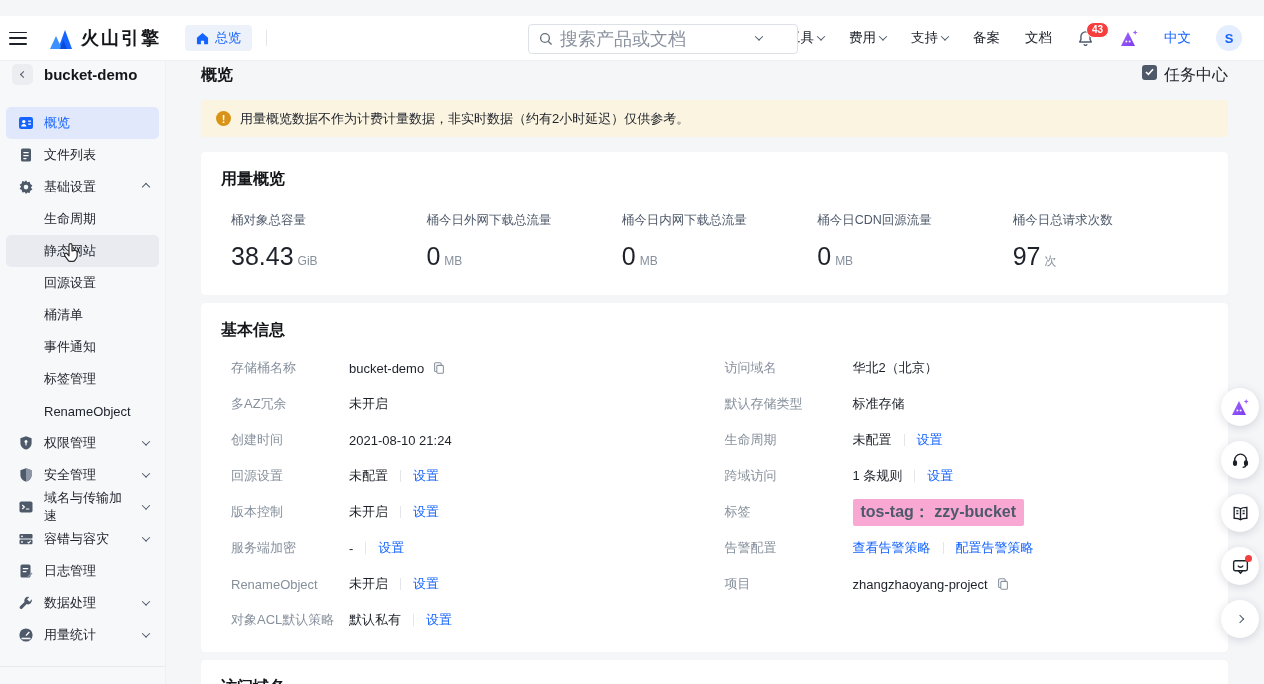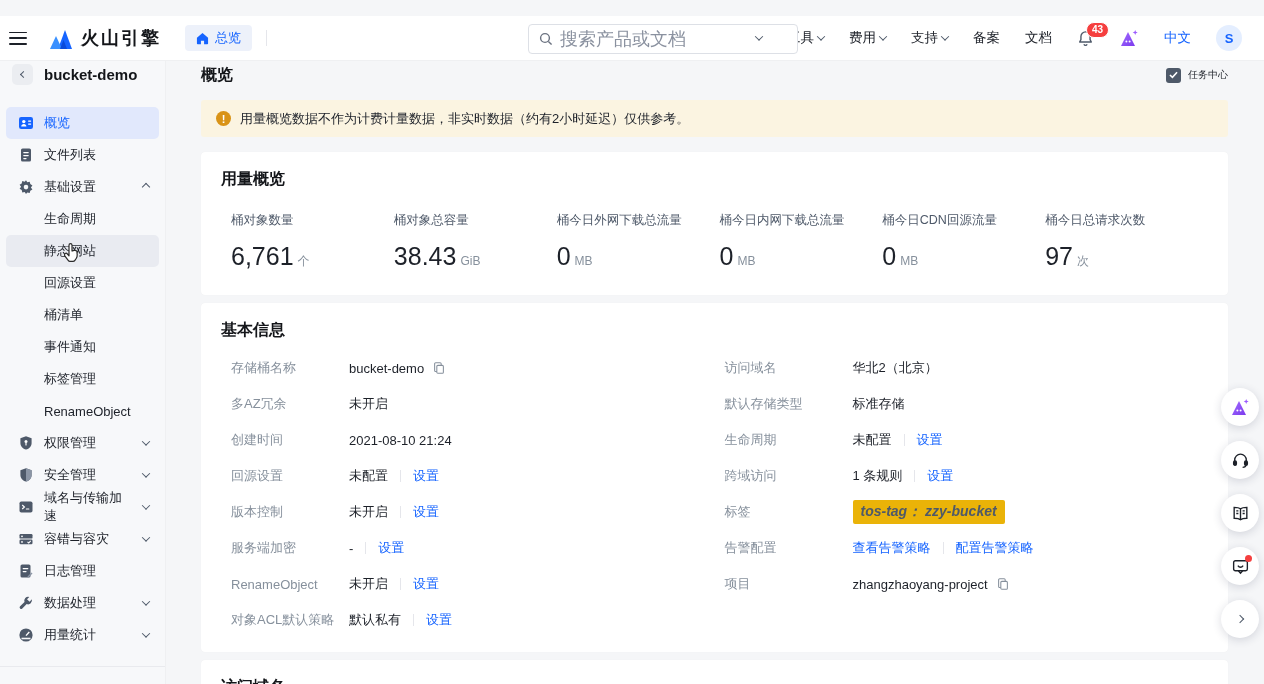--- a/index.html
+++ b/index.html
@@ -49,21 +49,21 @@
   .side-item.sub { padding-left:38px; }
   .side-item.selected { background:#E1E8FC; color:#1664FF; }
   .side-item.hovered { background:#E9EBF1; }
   .side-item .s-chev { margin-left:auto; }
   .side-foot-line { position:absolute; left:0; right:0; bottom:17px; border-top:1px solid #E9EAEE; }
 
   
   .main { flex:1; padding:0 36px 0 35px; overflow:hidden; background:#F5F6F8; }
   .page-head { height:52px; display:flex; align-items:center; justify-content:space-between; padding-top:8px; }
   .page-title { font-size:16px; font-weight:700; color:#14161A; }
-  .task-center { display:flex; align-items:center; gap:7px; cursor:pointer; font-size:10px; color:#1D2129; }
+  .task-center { display:flex; gap:7px; cursor:pointer; font-size:16px; color:#1D2129; }
   .task-icon { width:15px; height:15px; background:#4E5969; border-radius:3px; display:flex; align-items:center; justify-content:center; }
 
   .banner { background:#FBF4E1; border-radius:3px; height:37px; display:flex; align-items:center; gap:9px;
     padding:0 15px; margin-top:3px; font-size:13px; color:#1D2129; }
   .warn-icon { width:15px; height:15px; border-radius:50%; background:#D99317; color:#fff; font-weight:700;
     font-size:11px; display:flex; align-items:center; justify-content:center; flex:none; }
 
   .card { background:#fff; border-radius:4px; margin-top:8px; box-shadow:0 0 1px rgba(0,0,0,0.06); }
   .card-title { font-size:16px; font-weight:700; color:#14161A; }
 
@@ -77,21 +77,21 @@
   .basic-card { padding:17px 20px 14px 20px; }
   .info-cols { display:flex; margin-top:9px; }
   .info-col { flex:1; }
   .info-row { height:36px; display:flex; align-items:center; padding-left:10px; font-size:13px; }
   .info-label { width:118px; flex:none; color:#86909C; }
   .info-col.right .info-label { width:128px; }
   .info-value { color:#1D2129; font-weight:500; }
   .vdiv { width:1px; height:12px; background:#E5E6EB; margin:0 12px; flex:none; }
   .link { color:#1664FF; cursor:pointer; text-decoration:none; font-weight:400; }
   .copy-btn { margin-left:8px; cursor:pointer; display:flex; }
-  .tag-chip { background:#eab308; color:#4E5969; font-weight:700; font-size:14px; padding:3px 8px; border-radius:2px;font-style:italic; }
+  .tag-chip { background:#f9a8d4; color:#4E5969; font-weight:700; font-size:16px; padding:3px 8px; border-radius:2px; }
 
   .domain-card { padding:17px 20px; height:60px; }
 
   
   .float-stack { position:fixed; right:5px; top:388px; display:flex; flex-direction:column; gap:15px; z-index:60; }
   .fab { width:38px; height:38px; border-radius:50%; background:#fff; box-shadow:0 2px 10px rgba(30,40,70,.16);
     display:flex; align-items:center; justify-content:center; cursor:pointer; position:relative; }
   .fab .dot { position:absolute; top:8px; right:7px; width:7px; height:7px; border-radius:50%; background:#F53F3F; }
 
   .cursor { position:fixed; left:62px; top:243px; z-index:99; pointer-events:none; }
@@ -360,24 +360,20 @@
     </div>
 
     <div class="banner">
       <span class="warn-icon">!</span>
       <span>用量概览数据不作为计费计量数据，非实时数据（约有2小时延迟）仅供参考。</span>
     </div>
 
     <section class="card usage-card">
       <div class="card-title">用量概览</div>
       <div class="stats">
-        <div class="stat">
-          <div class="stat-label">桶对象数量</div>
-          <div class="stat-value"><span>6,761</span><span class="stat-unit">个</span></div>
-        </div>
         <div class="stat">
           <div class="stat-label">桶对象总容量</div>
           <div class="stat-value"><span>38.43</span><span class="stat-unit">GiB</span></div>
         </div>
         <div class="stat">
           <div class="stat-label">桶今日外网下载总流量</div>
           <div class="stat-value"><span>0</span><span class="stat-unit">MB</span></div>
         </div>
         <div class="stat">
           <div class="stat-label">桶今日内网下载总流量</div>

